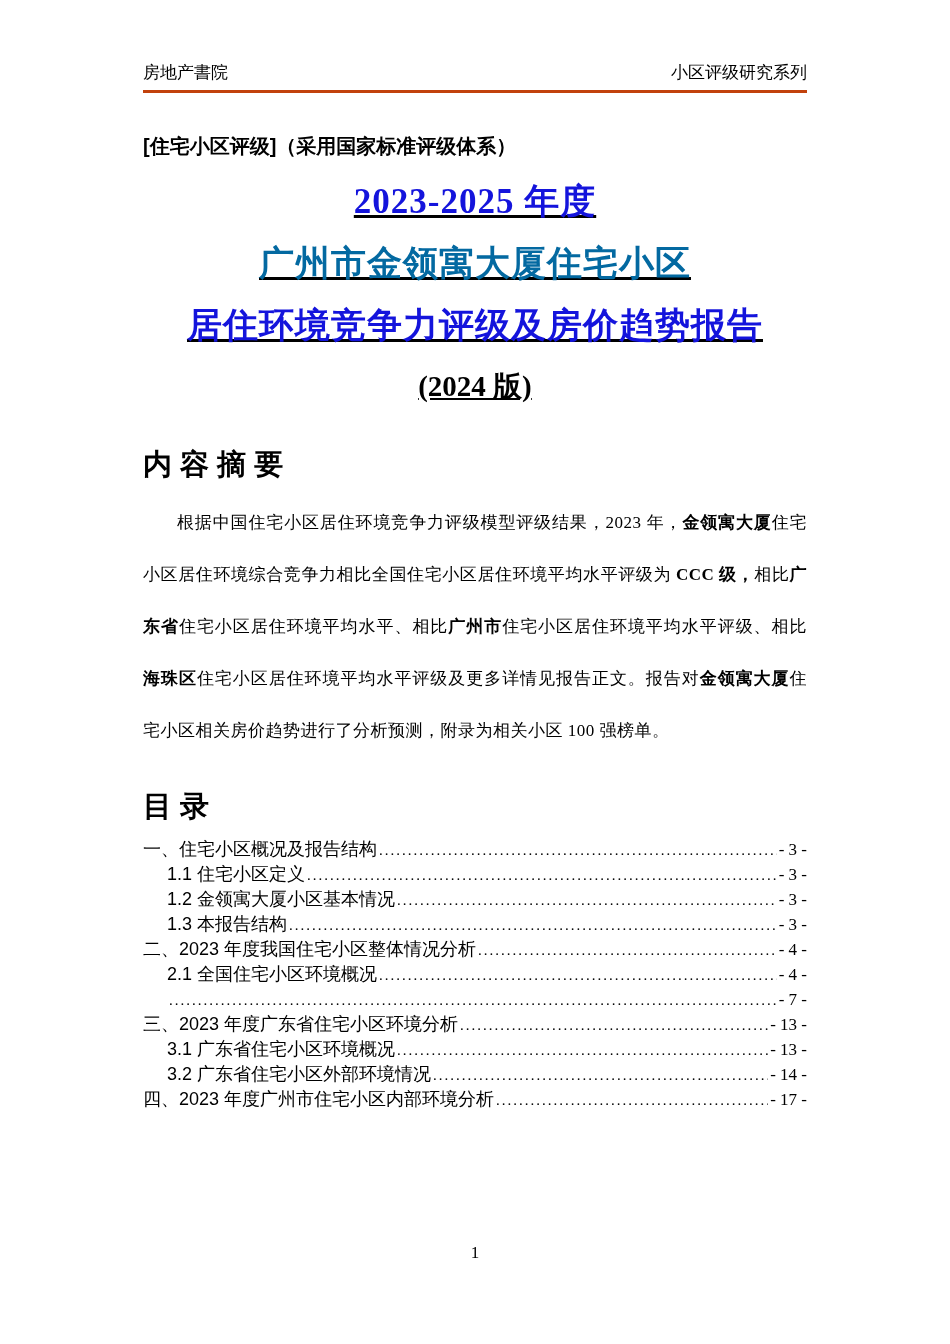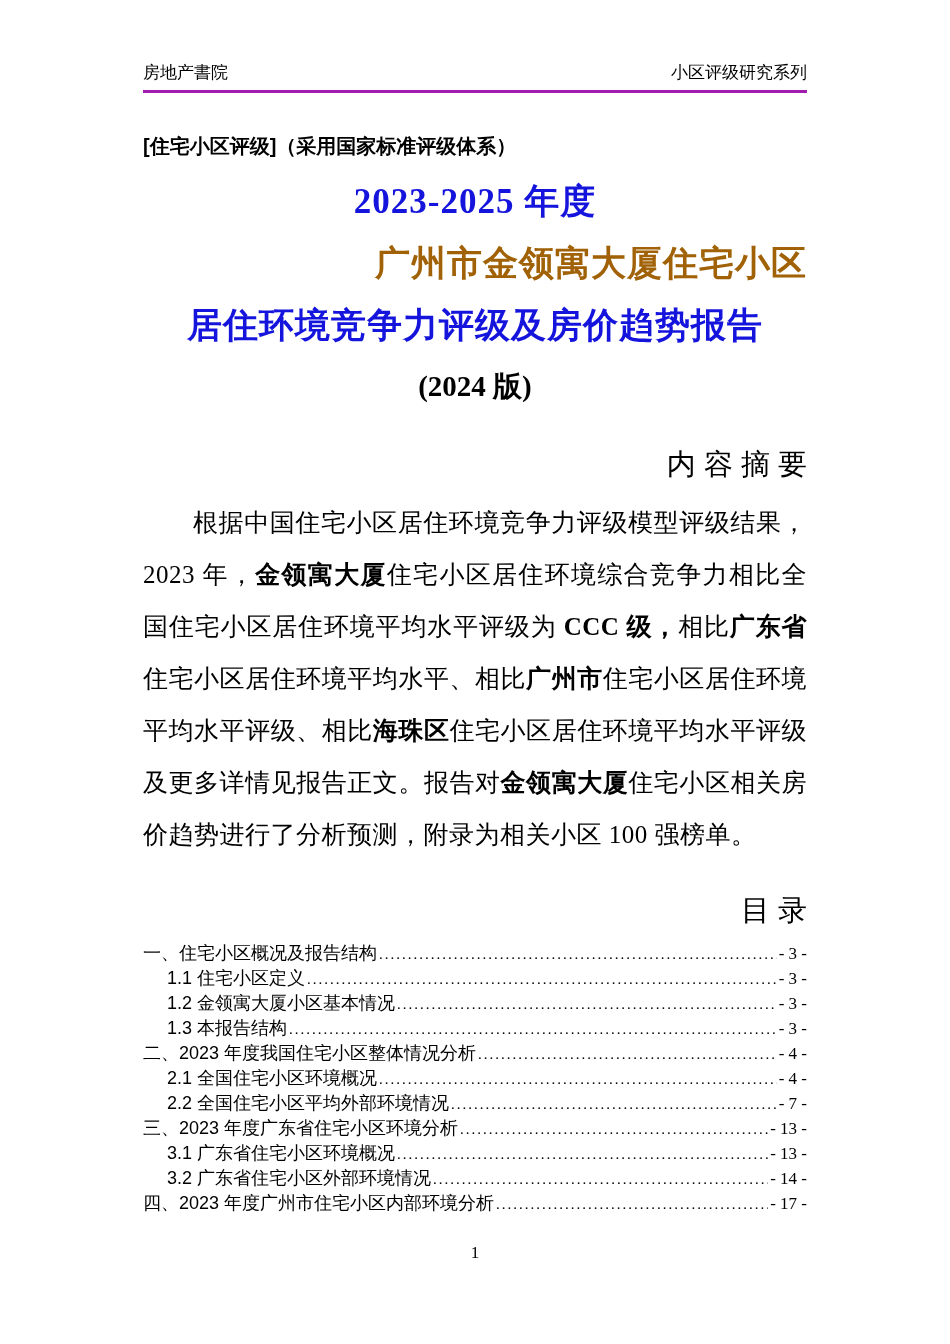--- a/index.html
+++ b/index.html
@@ -17,55 +17,56 @@
     padding: 0 143px;
     background: #fff;
   }
   
   .header {
     display: flex;
     justify-content: space-between;
     align-items: flex-end;
     padding-top: 62px;
     padding-bottom: 6px;
-    border-bottom: 3px solid #a21caf;
+    border-bottom: 3px solid #c2410c;
     font-family: "Liberation Sans", "DejaVu Sans", sans-serif;
     font-size: 17px;
     line-height: 22px;
   }
   
   .classification {
     margin-top: 42px;
     font-family: "Liberation Sans", "DejaVu Sans", sans-serif;
     font-weight: bold;
     font-size: 20px;
     line-height: 22px;
   }
   
   .title-block {
     margin-top: 14px;
     text-align: center;
     font-weight: bold;
+    text-decoration: underline;
   }
   .title-line { line-height: 62px; font-size: 35px; letter-spacing: 1px; }
   .title-line.small { font-size: 29px; line-height: 58px; letter-spacing: 0; }
   
   .section-heading {
-    text-align: right;
+    text-align: left;
     font-family: "Liberation Sans", "DejaVu Sans", sans-serif;
-    font-weight: normal;
+    font-weight: bold;
     font-size: 29px;
     line-height: 42px;
   }
   .summary-heading { margin-top: 28px; }
   .toc-heading { margin-top: 28px; }
   
   .summary-paragraph {
     margin-top: 12px;
-    font-size: 25px;
+    font-size: 17px;
     line-height: 52px;
     text-align: justify;
     text-indent: 2em;
     letter-spacing: 0.5px;
   }
   .summary-paragraph .seg-bold { font-weight: bold; }
   
   .toc-list {
     margin-top: 10px;
     font-family: "Liberation Sans", "DejaVu Sans", sans-serif;
@@ -115,21 +116,21 @@
 
   <div class="header">
     <span>房地产書院</span>
     <span>小区评级研究系列</span>
   </div>
 
   <div class="classification">[住宅小区评级]（采用国家标准评级体系）</div>
 
   <div class="title-block">
     <div class="title-line" style="color: rgb(20, 20, 220);">2023-2025 年度</div>
-    <div class="title-line" style="color: #a16207; text-align: right;">广州市金领寓大厦住宅小区</div>
+    <div class="title-line" style="color: #0369a1;">广州市金领寓大厦住宅小区</div>
     <div class="title-line" style="color: rgb(20, 20, 220);">居住环境竞争力评级及房价趋势报告</div>
     <div class="title-line small" style="color: #000000;">(2024 版)</div>
   </div>
 
   <div class="section-heading summary-heading">内 容 摘 要</div>
 
   <p class="summary-paragraph"><span>根据中国住宅小区居住环境竞争力评级模型评级结果，2023 年，</span><span class="seg-bold">金领寓大厦</span><span>住宅小区居住环境综合竞争力相比全国住宅小区居住环境平均水平评级为 </span><span class="seg-bold">CCC 级，</span><span>相比</span><span class="seg-bold">广东省</span><span>住宅小区居住环境平均水平、相比</span><span class="seg-bold">广州市</span><span>住宅小区居住环境平均水平评级、相比</span><span class="seg-bold">海珠区</span><span>住宅小区居住环境平均水平评级及更多详情见报告正文。报告对</span><span class="seg-bold">金领寓大厦</span><span>住宅小区相关房价趋势进行了分析预测，附录为相关小区 100 强榜单。</span></p>
 
   <div class="section-heading toc-heading">目 录</div>
 
@@ -158,21 +159,20 @@
     <span class="toc-label">二、2023 年度我国住宅小区整体情况分析</span>
     <span class="toc-dots"></span>
     <span class="toc-page">- 4 -</span>
   </div>
       <div class="toc-row level-2">
     <span class="toc-label">2.1 全国住宅小区环境概况</span>
     <span class="toc-dots"></span>
     <span class="toc-page">- 4 -</span>
   </div>
       <div class="toc-row level-2">
-    <span class="toc-label">2.2 全国住宅小区平均外部环境情况</span>
     <span class="toc-dots"></span>
     <span class="toc-page">- 7 -</span>
   </div>
       <div class="toc-row level-1">
     <span class="toc-label">三、2023 年度广东省住宅小区环境分析</span>
     <span class="toc-dots"></span>
     <span class="toc-page">- 13 -</span>
   </div>
       <div class="toc-row level-2">
     <span class="toc-label">3.1 广东省住宅小区环境概况</span>

